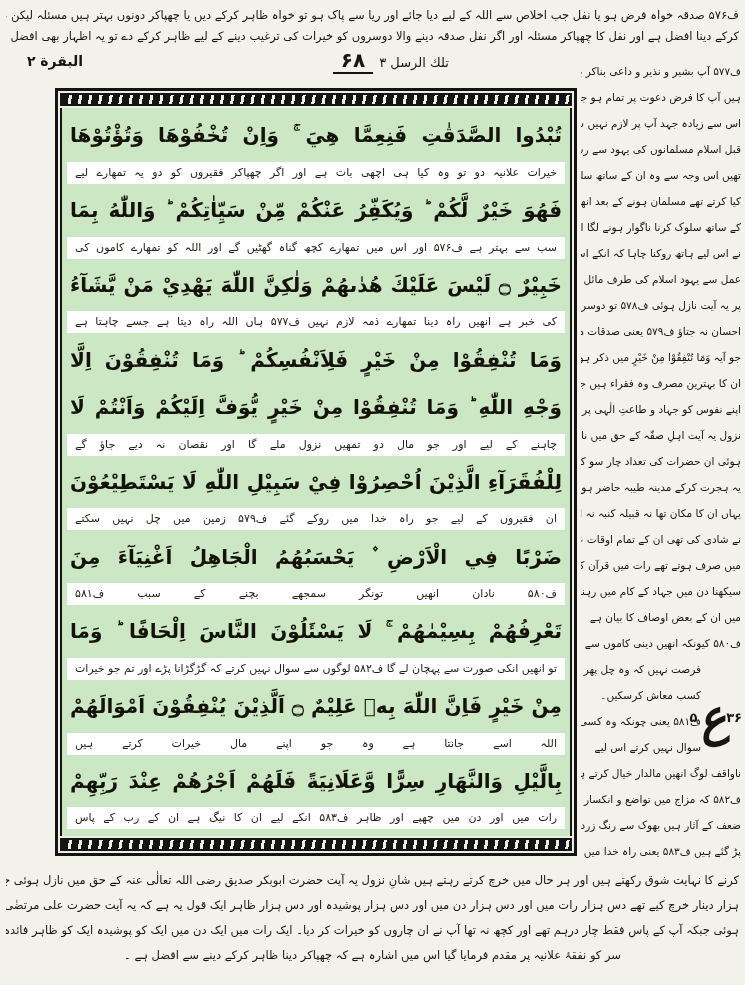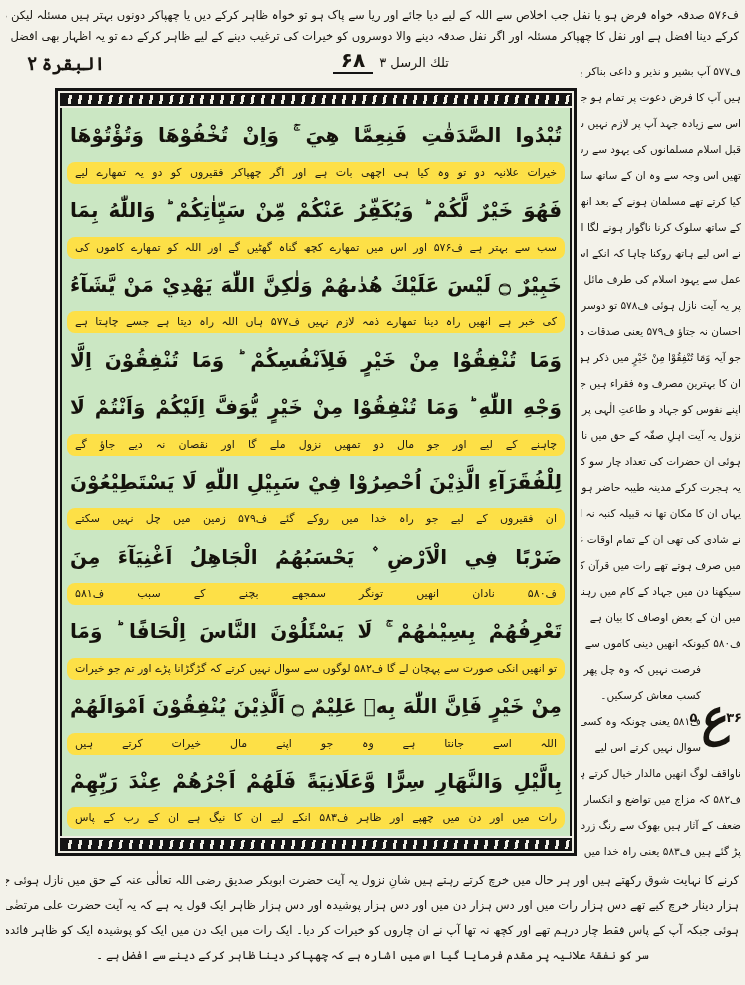--- a/index.html
+++ b/index.html
@@ -15,21 +15,21 @@
 
   
   .top-notes{position:absolute;top:5px;right:6px;width:733px;}
   .note-line{
     font-size:11.5px;line-height:21px;height:21px;
     white-space:nowrap;overflow:hidden;
     text-align:justify;text-align-last:justify;
   }
 
   
-  .hdr-surah{position:absolute;top:53px;right:640px;width:100px;font-size:18px;font-weight:bold;text-align:right;white-space:nowrap;font-family:Liberation Serif, serif;}
+  .hdr-surah{position:absolute;top:53px;right:640px;width:100px;font-size:14px;font-weight:bold;text-align:center;white-space:nowrap;}
   .hdr-page{position:absolute;top:48px;right:372px;width:40px;font-size:20px;font-weight:bold;text-align:center;border-bottom:2px solid #141414;}
   .hdr-juz{position:absolute;top:55px;right:276px;width:110px;font-size:13px;font-weight:normal;text-align:center;white-space:nowrap;}
 
   
   .frame{
     position:absolute;top:88px;right:168px;left:55px;height:768px;
     border:3px solid #141414;background:#efeee4;
     box-sizing:border-box;display:flex;flex-direction:column;
   }
   .rope{
@@ -44,23 +44,23 @@
     padding:1px 5px;overflow:hidden;
   }
   .arow{
     height:42px;line-height:42px;overflow:hidden;
     font-size:20px;font-weight:bold;color:#15120c;
     text-align:justify;text-align-last:justify;
     padding:0 3px;
   }
   .urow{
     height:22px;line-height:22px;overflow:hidden;
-    font-size:11px;color:#211d14;background:#fde047;
+    font-size:11px;color:#211d14;background:#ffffff;
     text-align:justify;text-align-last:justify;
-    padding:0 8px;border-radius:8px;
+    padding:0 8px;border-radius:1px;
   }
 
   
   .sidebar{position:absolute;top:58px;right:4px;width:160px;}
   .sline{
     font-size:10.5px;line-height:26px;height:26px;
     white-space:nowrap;overflow:hidden;
     text-align:right;
   }
   .sline.indent{padding-right:40px;}
@@ -73,21 +73,21 @@
   .ruku .num{font-size:13px;line-height:1;}
   .ruku .ain{font-size:48px;line-height:1;font-style:italic;transform:rotate(-14deg);}
 
   
   .footer{position:absolute;top:868px;right:6px;width:733px;}
   .foot-line{
     font-size:11.5px;line-height:25px;height:25px;
     white-space:nowrap;overflow:hidden;
     text-align:justify;text-align-last:justify;
   }
-  .foot-line.centered{text-align:center;text-align-last:center;font-family:Liberation Serif, serif;}
+  .foot-line.centered{text-align:center;text-align-last:center;}
 </style>
 </head>
 <body>
 
 <div class="page">
 
   <div class="top-notes">
     <div class="note-line">ف۵۷۶ صدقہ خواہ فرض ہو یا نفل جب اخلاص سے اللہ کے لیے دیا جائے اور ریا سے پاک ہو تو خواہ ظاہر کرکے دیں یا چھپاکر دونوں بہتر ہیں مسئلہ لیکن صدقۂ فرض کا ظاہر</div>
     <div class="note-line">کرکے دینا افضل ہے اور نفل کا چھپاکر مسئلہ اور اگر نفل صدقہ دینے والا دوسروں کو خیرات کی ترغیب دینے کے لیے ظاہر کرکے دے تو یہ اظہار بھی افضل ہے (مدارک)</div>
   </div>

